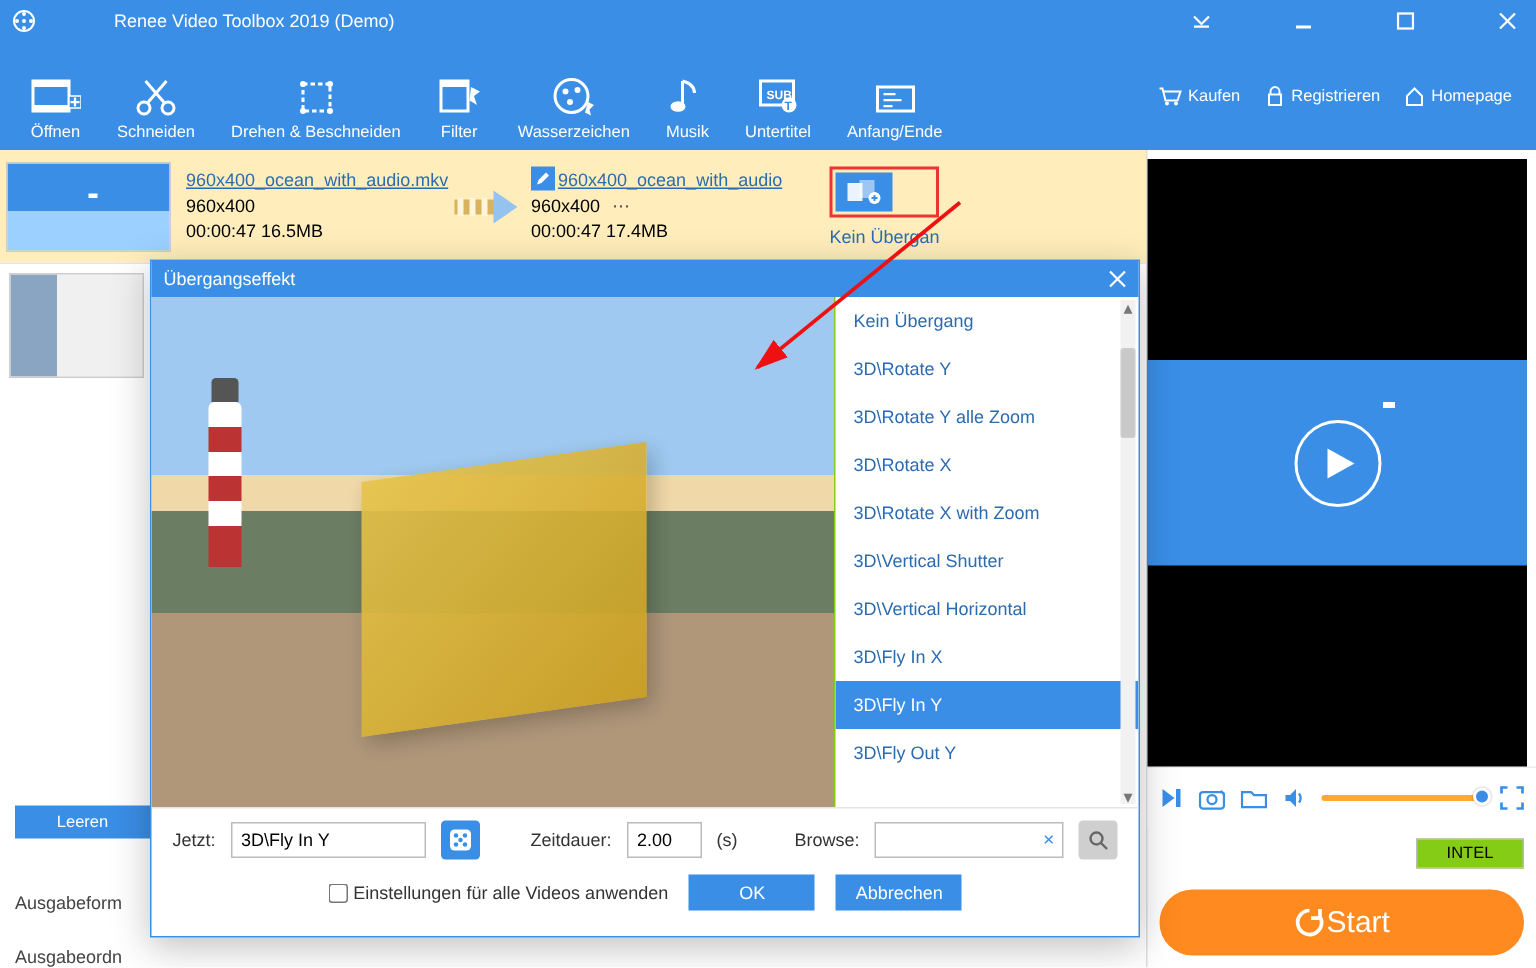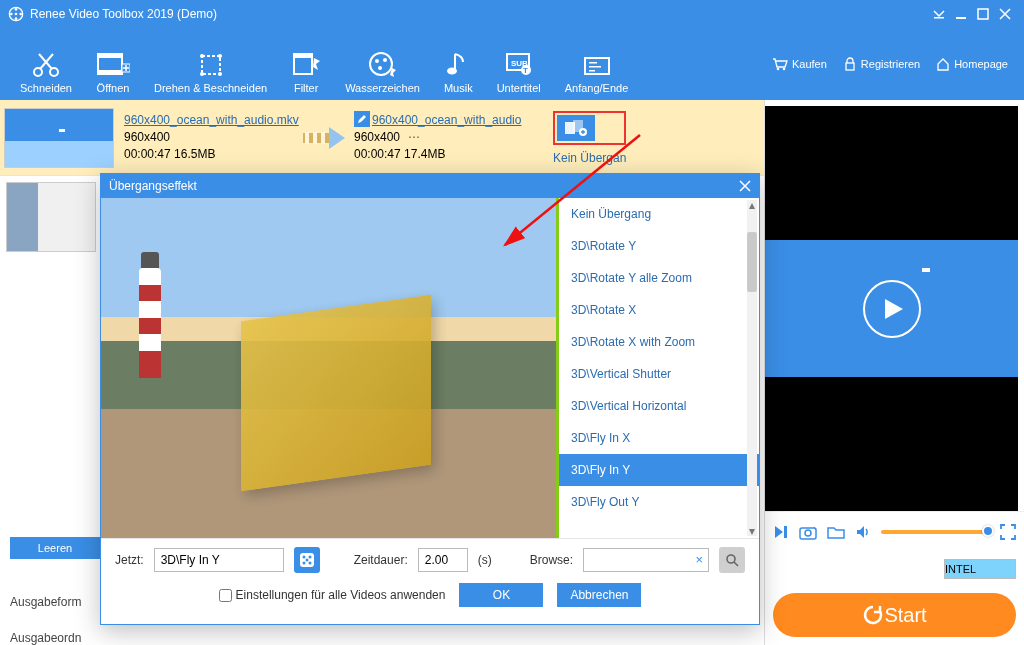--- a/index.html
+++ b/index.html
@@ -1,19 +1,19 @@
 <!DOCTYPE html>
 <html><head>
 <meta charset="utf-8">
 <style>
   * { box-sizing: border-box; margin: 0; padding: 0; }
   body { width: 1024px; height: 645px; font-family: "Segoe UI", Arial, sans-serif; font-size: 12px; overflow: hidden; background: #fff; position: relative; }
 
   
-  .titlebar { height: 28px; background: #3a8ee6; display: flex; align-items: center; padding: 0 8px; color: #fff; }
+  .titlebar { height: 28px; background: #3a8ee6; display: flex; align-items: center; padding: 0 8px; color: #fff; gap: 46px; }
   .titlebar .logo { width: 16px; height: 16px; margin-right: 6px; }
   .titlebar .title { flex: 1; font-size: 12px; }
   .titlebar .win-ctl { width: 22px; height: 22px; display: flex; align-items: center; justify-content: center; color: #fff; }
 
   
   .toolbar { height: 72px; background: #3a8ee6; display: flex; align-items: center; padding: 0 8px; }
   .tool-btn { display: flex; flex-direction: column; align-items: center; justify-content: flex-end; color: #fff; font-size: 11px; height: 60px; padding: 0 12px; cursor: pointer; text-align: center; }
   .tool-btn svg { margin-bottom: 4px; }
   .toolbar .spacer { flex: 1; }
   .shop-btn { display: flex; align-items: center; color: #fff; font-size: 11px; padding: 0 8px; cursor: pointer; }
@@ -53,33 +53,33 @@
   
   .right-col { width: 260px; display:flex; flex-direction:column; border-left:1px solid #ddd; }
   .preview { flex:1; background:#000; position:relative; margin: 6px 6px 0 0; }
   .preview .sky { position:absolute; top:33%; left:0; right:0; bottom:33%; background:#3a8ee6; }
   .preview .bird2 { position:absolute; left:62%; top:40%; width:8px; height:4px; background:#fff; }
   .play-circle { position:absolute; left:50%; top:50%; width:58px; height:58px; margin:-29px 0 0 -29px; border:2px solid #fff; border-radius:50%; display:flex; align-items:center; justify-content:center; }
   .play-circle svg { margin-left:4px; }
   .ctrl-row { height:40px; background:#fff; display:flex; align-items:center; padding: 0 8px; gap:10px; border-top:1px solid #eee; }
   .ctrl-row .slider { flex:1; height:4px; background:#ffa733; position:relative; border-radius:2px; }
   .ctrl-row .slider .dot { width:12px; height:12px; background:#3a8ee6; border:2px solid #fff; border-radius:50%; position:absolute; right:-4px; top:-5px; box-shadow:0 0 2px rgba(0,0,0,.3);}
-  .chip-intel { margin: 8px 8px 0 auto; width:72px; border:1px solid #bbb; background:#7dd3fc; font-size:11px; text-align:left; padding:3px 0; }
+  .chip-intel { margin: 8px 8px 0 auto; width:72px; border:1px solid #bbb; background:#84cc16; font-size:11px; text-align:center; padding:3px 0; }
   .btn-start { margin: 14px 8px 8px 8px; height:44px; background:#ff8a1f; border:none; border-radius:22px; color:#fff; font-size:20px; display:flex; align-items:center; justify-content:center; cursor:pointer; }
 
   
   .dialog { position:absolute; left:100px; top:173px; width:660px; height:452px; background:#fff; border:1px solid #3a8ee6; box-shadow:0 6px 24px rgba(0,0,0,.25); z-index:40; display:flex; flex-direction:column; }
   .dlg-title { height:24px; background:#3a8ee6; color:#fff; font-size:12px; display:flex; align-items:center; padding:0 8px; }
   .dlg-title .spacer { flex:1; }
   .dlg-body { flex:1; display:flex; overflow:hidden; }
   .dlg-preview { width:455px; background:linear-gradient(#9fc9f0 0 35%, #f0d8a8 35% 42%, #6b7d63 42% 62%, #b0977a 62% 100%); position:relative; }
   .lighthouse { position:absolute; left:38px; top:70px; width:22px; height:110px; background:linear-gradient(#fff 0 15%,#b33 15% 30%,#fff 30% 45%,#b33 45% 60%,#fff 60% 75%,#b33 75% 100%); border-top-left-radius:4px; border-top-right-radius:4px;}
   .lighthouse::before{content:"";position:absolute;top:-16px;left:2px;width:18px;height:16px;background:#555;border-radius:3px 3px 0 0;}
   .glass { position:absolute; left:140px; top:110px; width:190px; height:170px; transform:skewY(-8deg); background:linear-gradient(135deg,#e6c34a,#caa020); opacity:.9; box-shadow:4px 6px 14px rgba(0,0,0,.25);}
-  .dlg-list { flex:1; border-left:3px solid #84cc16; overflow-y:hidden; position:relative; }
+  .dlg-list { flex:1; border-left:1px solid #84cc16; overflow-y:hidden; position:relative; }
   .dlg-list ul { list-style:none; }
   .dlg-list li { padding: 9px 12px; color:#2b6cb0; font-size:12px; cursor:pointer; }
   .dlg-list li.selected { background:#3a8ee6; color:#fff; }
   .dlg-list .scrollbar { position:absolute; right:2px; top:2px; width:10px; height:calc(100% - 4px); background:#f1f1f1;}
   .dlg-list .scrollbar .thumb { position:absolute; left:0; top:32px; width:100%; height:60px; background:#c9c9c9; border-radius:2px;}
   .dlg-list .scrollbar .arr { width:10px; height:10px; display:flex; align-items:center; justify-content:center; color:#777; position:absolute; left:0; }
   .dlg-list .scrollbar .arr.up{top:0;} .dlg-list .scrollbar .arr.dn{bottom:0;}
   .dlg-foot { height:86px; border-top:1px solid #e5e5e5; padding: 8px 14px 0 14px; display:flex; flex-direction:column; gap:10px; }
   .foot-row1 { display:flex; align-items:center; gap:10px; }
   .txt { height:24px; border:1px solid #bbb; padding:0 6px; font-size:12px; }
@@ -126,36 +126,36 @@
     </div>
   <div class="win-ctl">
       <svg width="12" height="12">
         <path d="M1 1 L11 11 M11 1 L1 11" stroke="#fff" stroke-width="1.5"></path>
       </svg>
     </div>
 </div>
 
 <div class="toolbar">
   <div class="tool-btn">
-    <svg width="30" height="28">
-        <circle cx="7" cy="22" r="4" fill="none" stroke="#fff" stroke-width="2"></circle>
-        <circle cx="23" cy="22" r="4" fill="none" stroke="#fff" stroke-width="2"></circle>
-        <path d="M9 19 L22 4 M21 19 L8 4" stroke="#fff" stroke-width="2"></path>
-      </svg>
-    <span>Schneiden</span>
-  </div>
-  <div class="tool-btn">
     <svg width="34" height="28">
         <rect x="2" y="4" width="24" height="20" fill="none" stroke="#fff" stroke-width="2"></rect>
         <rect x="2" y="4" width="24" height="4" fill="#fff"></rect>
         <rect x="2" y="20" width="24" height="4" fill="#fff"></rect>
         <rect x="26" y="14" width="8" height="8" fill="#3a8ee6" stroke="#fff"></rect>
         <path d="M30 15v6M27 18h6" stroke="#fff" stroke-width="1.5"></path>
       </svg>
     <span>Öffnen</span>
+  </div>
+  <div class="tool-btn">
+    <svg width="30" height="28">
+        <circle cx="7" cy="22" r="4" fill="none" stroke="#fff" stroke-width="2"></circle>
+        <circle cx="23" cy="22" r="4" fill="none" stroke="#fff" stroke-width="2"></circle>
+        <path d="M9 19 L22 4 M21 19 L8 4" stroke="#fff" stroke-width="2"></path>
+      </svg>
+    <span>Schneiden</span>
   </div>
   <div class="tool-btn">
     <svg width="30" height="28">
         <rect x="6" y="6" width="18" height="18" fill="none" stroke="#fff" stroke-width="2" stroke-dasharray="3 2"></rect>
         <circle cx="6" cy="6" r="2" fill="#fff"></circle>
         <circle cx="24" cy="6" r="2" fill="#fff"></circle>
         <circle cx="6" cy="24" r="2" fill="#fff"></circle>
         <circle cx="24" cy="24" r="2" fill="#fff"></circle>
       </svg>
     <span>Drehen &amp; Beschneiden</span>

